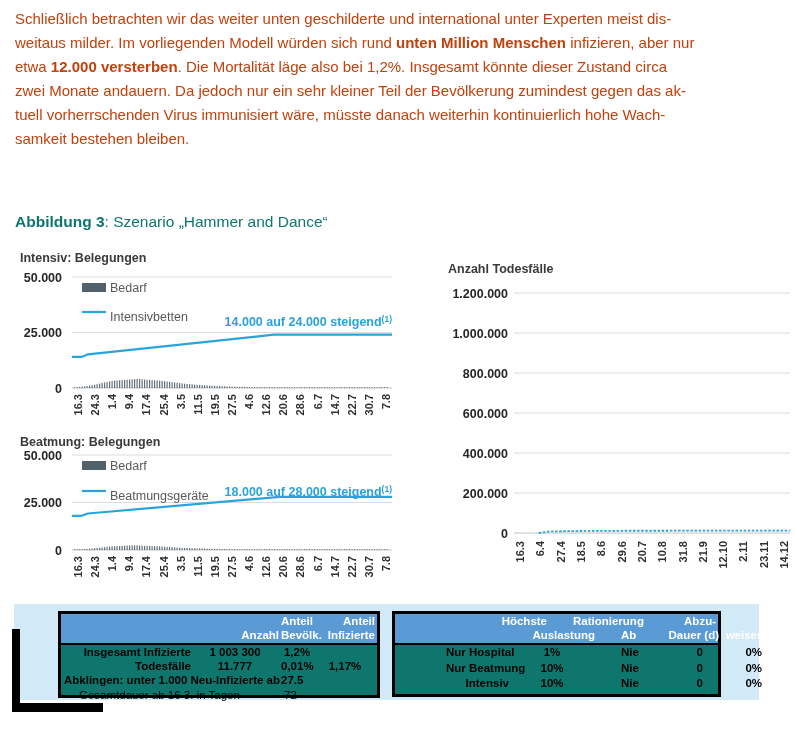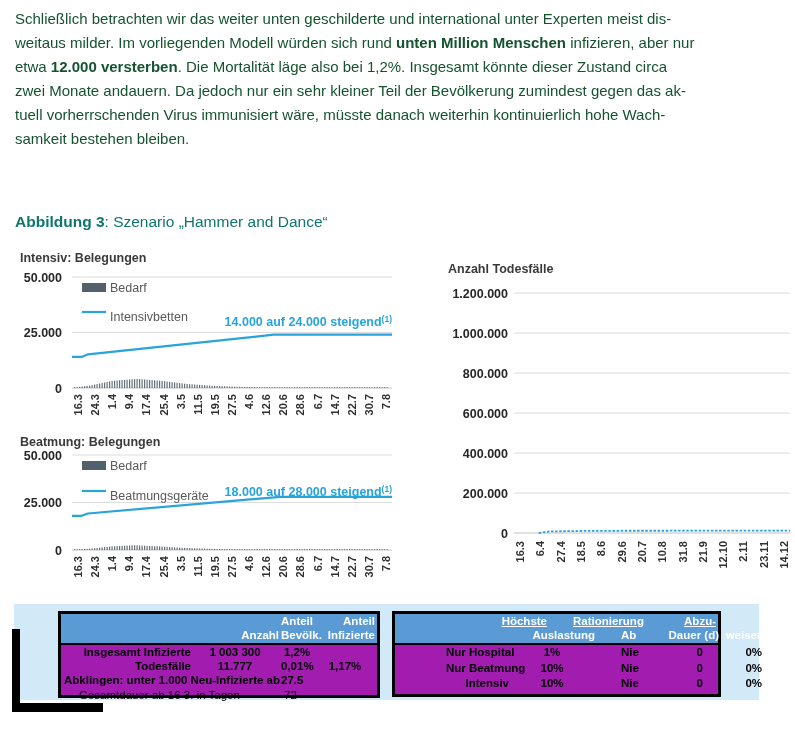--- a/index.html
+++ b/index.html
@@ -1,43 +1,43 @@
 <!DOCTYPE html>
 <html><head>
 <meta charset="utf-8">
 <style>
   html,body{margin:0;padding:0;}
   body{
     width:795px;height:733px;position:relative;background:#ffffff;
     font-family:"Liberation Sans", sans-serif;color:#191919;overflow:hidden;
   }
   
-  .para{position:absolute;left:15px;top:7px;font-size:15px;line-height:24px;color:#14532d;}
+  .para{position:absolute;left:15px;top:7px;font-size:15px;line-height:24px;color:#c2410c;}
   .para .line{white-space:nowrap;}
   .para b{font-weight:700;}
   
   .fig-heading{position:absolute;left:15px;top:213px;font-size:15.5px;color:#0f766e;white-space:nowrap;}
   .fig-heading b{font-weight:700;}
   
   .chart{position:absolute;}
   #ch-intensiv{left:10px;top:246px;}
   #ch-beatmung{left:10px;top:430px;}
   #ch-todesfaelle{left:440px;top:256px;}
   
   .band{position:absolute;left:14px;top:604px;width:745px;height:96px;background:#d2eaf7;}
   .corner-v{position:absolute;left:12px;top:629px;width:8px;height:83px;background:#000;}
   .corner-h{position:absolute;left:12px;top:703px;width:91px;height:9px;background:#000;}
-  .tbl{position:absolute;background:#a21caf;border:3px solid #000;box-sizing:border-box;}
+  .tbl{position:absolute;background:#0f766e;border:3px solid #000;box-sizing:border-box;}
   #tbl-inf{left:58px;top:611px;width:322px;height:87px;}
   #tbl-hosp{left:392px;top:611px;width:329px;height:86px;}
   .tbl-head{background:#5b9bd5;color:#fff;font-weight:700;font-size:11.5px;border-bottom:2px solid #000;box-sizing:border-box;padding-top:1px;}
   .grid{display:grid;}
   .ileft{grid-template-columns:130px 90px 34px 62px;}
   .iright{grid-template-columns:66px 88px 58px 66px 45px;padding-left:48px;}
-  .iright1{grid-template-columns:66px 88px 124px 45px;text-decoration:underline;}
+  .iright1{grid-template-columns:66px 88px 124px 45px;}
   .hline{height:14px;line-height:13px;white-space:nowrap;}
   .trow{height:14.2px;line-height:14px;font-size:11.5px;font-weight:700;color:#000;white-space:nowrap;}
   .trow2{height:15.5px;line-height:15px;font-size:11.5px;font-weight:700;color:#000;white-space:nowrap;}
   .light div{font-weight:400;}
   .r{text-align:right;padding-right:2px;}
   .c-label{padding-left:3px;overflow:visible;text-align:right;}
   .c-num{text-align:center;padding-right:2px;}
   .pad-r{padding-right:15px;}
   .indent{padding-left:18px;}
   .c-ab{padding-left:24px;}

